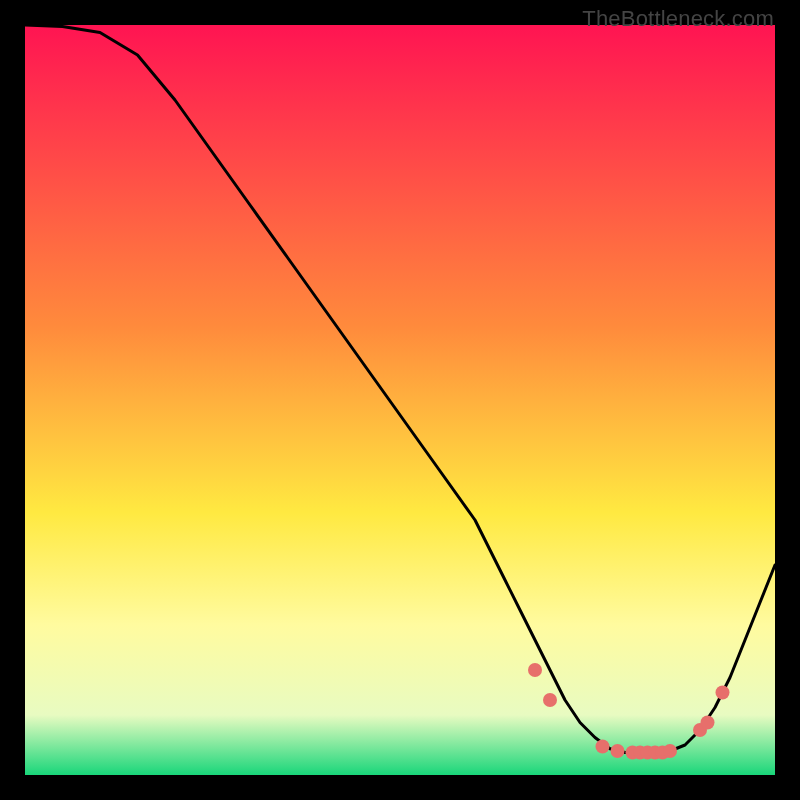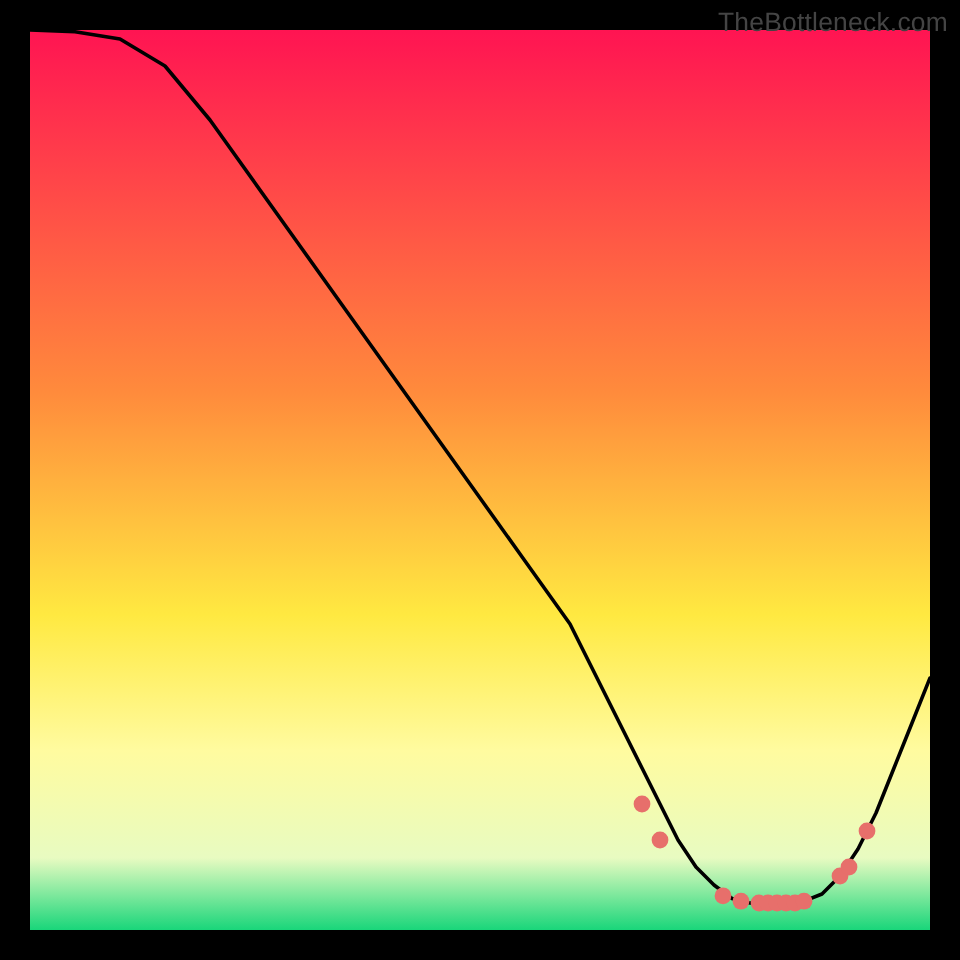--- a/index.html
+++ b/index.html
@@ -13,21 +13,21 @@
   }
   .frame {
     position: relative;
     width: 800px;
     height: 800px;
     background: #000;
   }
   .watermark {
     position: absolute;
     top: 6px;
-    right: 10px;
+    right: 26px;
     color: #444;
     font-size: 22px;
     font-weight: 500;
     letter-spacing: 0.2px;
     z-index: 20;
   }
   .plot {
     position: absolute;
     left: 25px;
     top: 25px;

